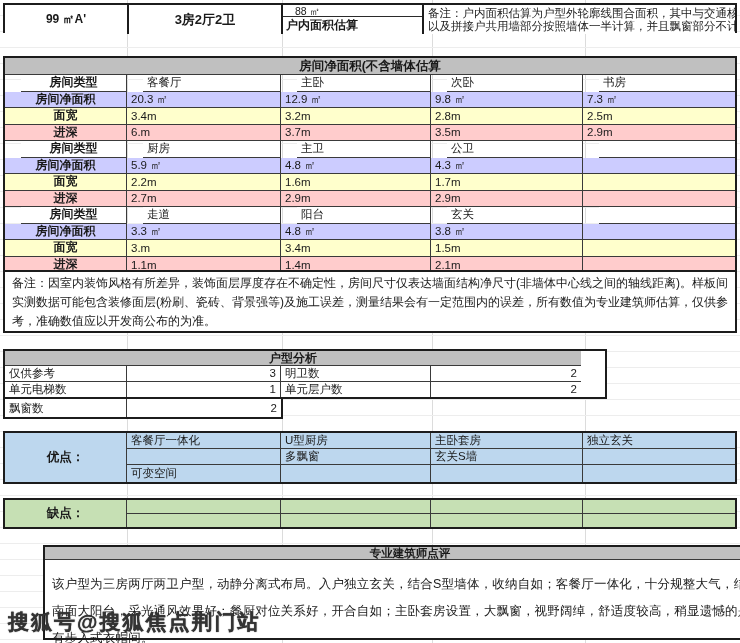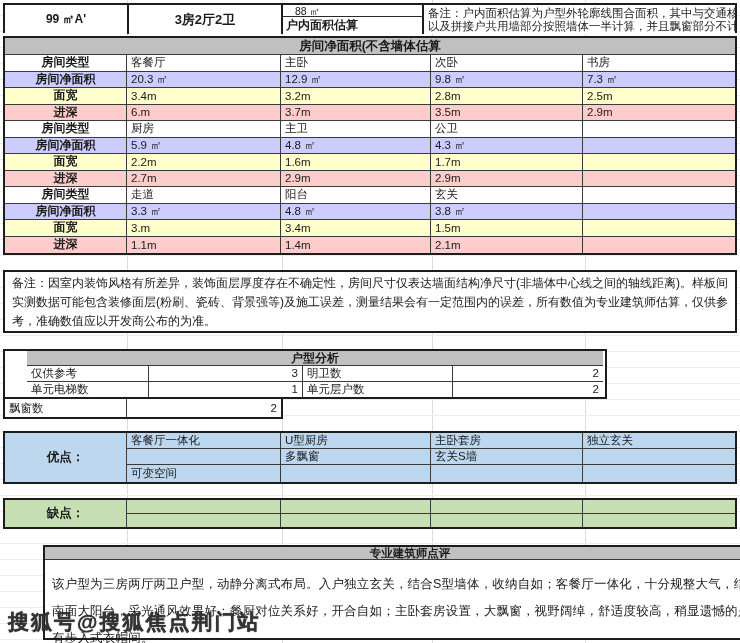--- a/index.html
+++ b/index.html
@@ -30,38 +30,38 @@
   }
   .tb-cell { border-right: 2px solid var(--border-dark,#1c1c1c); display:flex; align-items:center; justify-content:center; font-weight:bold; font-size:12px; background:#fff; }
   .tb-c2 { font-size:13px; }
   .tb-c3 { border-right: 2px solid var(--border-dark,#1c1c1c); display:flex; flex-direction:column; background:#fff; }
   .tb-c3a { height:12px; font-size:10.5px; line-height:12px; padding-left:12px; border-bottom:1px solid #2a2a2a; }
   .tb-c3b { flex:1; font-weight:bold; font-size:12px; display:flex; align-items:center; padding-left:3px; }
   .tb-note { background:#fff; font-size:11.5px; line-height:13px; padding:0 0 0 4px; display:flex; flex-direction:column; justify-content:center; white-space:nowrap; overflow:hidden; }
 
   
   .rt {
-    top: 36px; width: 734px;
+    top: 56px; width: 734px;
     display: grid;
     grid-template-columns: 122px 154px 150px 152px 152px;
     grid-template-rows: 17px repeat(12, 16.5px);
     border: 2px solid var(--border-dark,#1c1c1c);
   }
   .rt-hdr {
     grid-column: 1 / -1;
     background: var(--header-gray,#c0c0c0);
     display:flex; align-items:center; justify-content:center;
     font-weight:bold; font-size:12.5px;
     border-bottom:1px solid #3a3a3a;
   }
   .tc { border-right:1px solid #3a3a3a; border-bottom:1px solid #3a3a3a; display:flex; align-items:center; padding:0 4px; font-size:11.5px; overflow:hidden; white-space:nowrap; }
   .tc.lab { font-weight:bold; justify-content:center; font-size:12px; }
   .tc.lc { border-right:none; }
   .tc.br { border-bottom:none; }
-  .w   { background:#fff; }
+  .w   { background:#fff;margin-left:16px; }
   .lav { background: var(--row-lavender,#ccccff); }
   .yel { background: var(--row-yellow,#ffffcc); }
   .pnk { background: var(--row-pink,#ffcccc); }
 
   
   .remark {
     top: 270px; width: 734px; height: 63px;
     border: 2px solid var(--border-dark,#1c1c1c);
     background:#fff;
     font-size:12px; line-height:19px;
@@ -69,21 +69,20 @@
   }
 
   
   .an-a {
     top: 349px; width: 604px;
     display:grid;
     grid-template-columns: 122px 154px 150px 150px;
     grid-template-rows: 15px 15.5px 15.5px;
     border: 2px solid var(--border-dark,#1c1c1c);
     background:#fff;
-    padding-left:22px;
   }
   .an-hdr { grid-column:1/-1; background:var(--header-gray,#c0c0c0); display:flex; align-items:center; justify-content:center; font-weight:bold; font-size:12px; border-bottom:1px solid #3a3a3a; }
   .an-a .tc { background:#fff; }
   .num { justify-content:flex-end; }
   .an-b {
     top: 399px; width: 280px; height: 20px;
     display:grid; grid-template-columns: 122px 154px;
     border: 2px solid var(--border-dark,#1c1c1c); border-top:none;
     background:#fff;
   }

